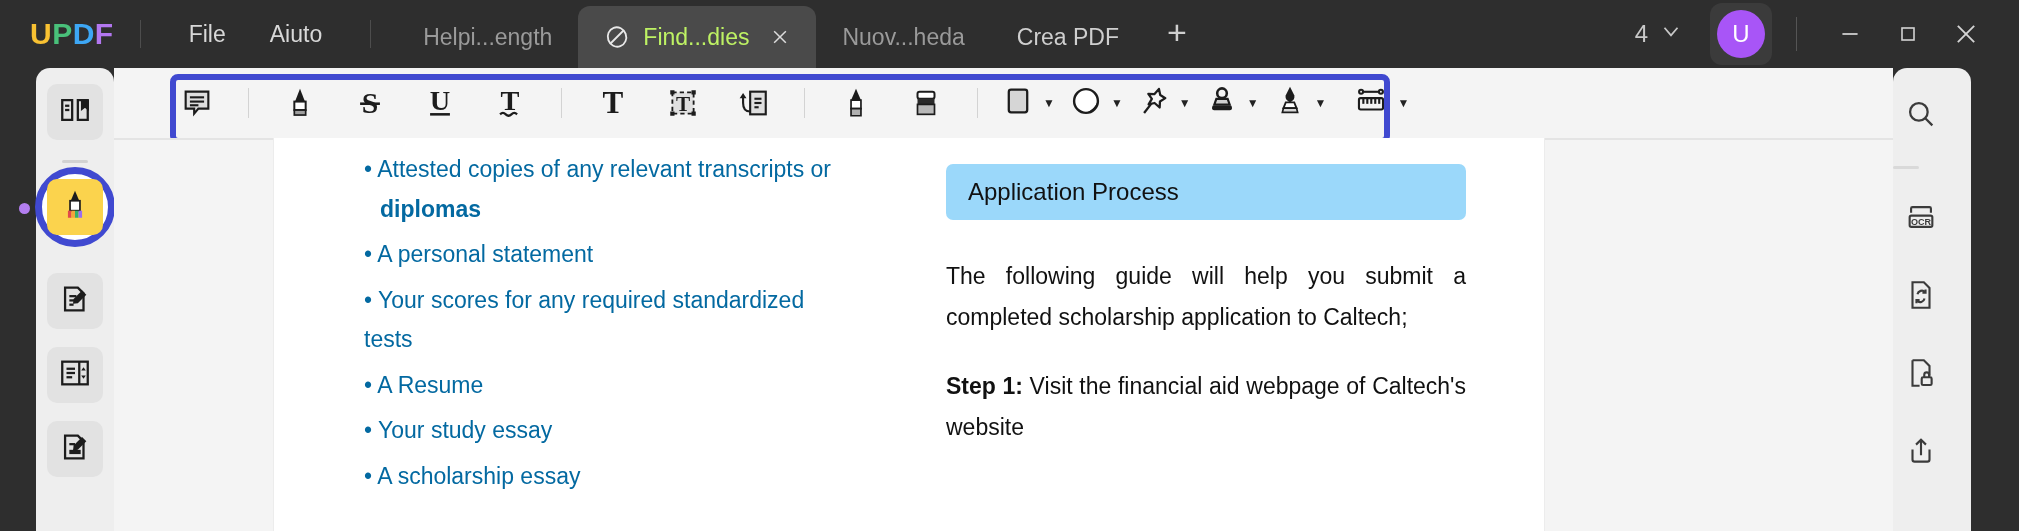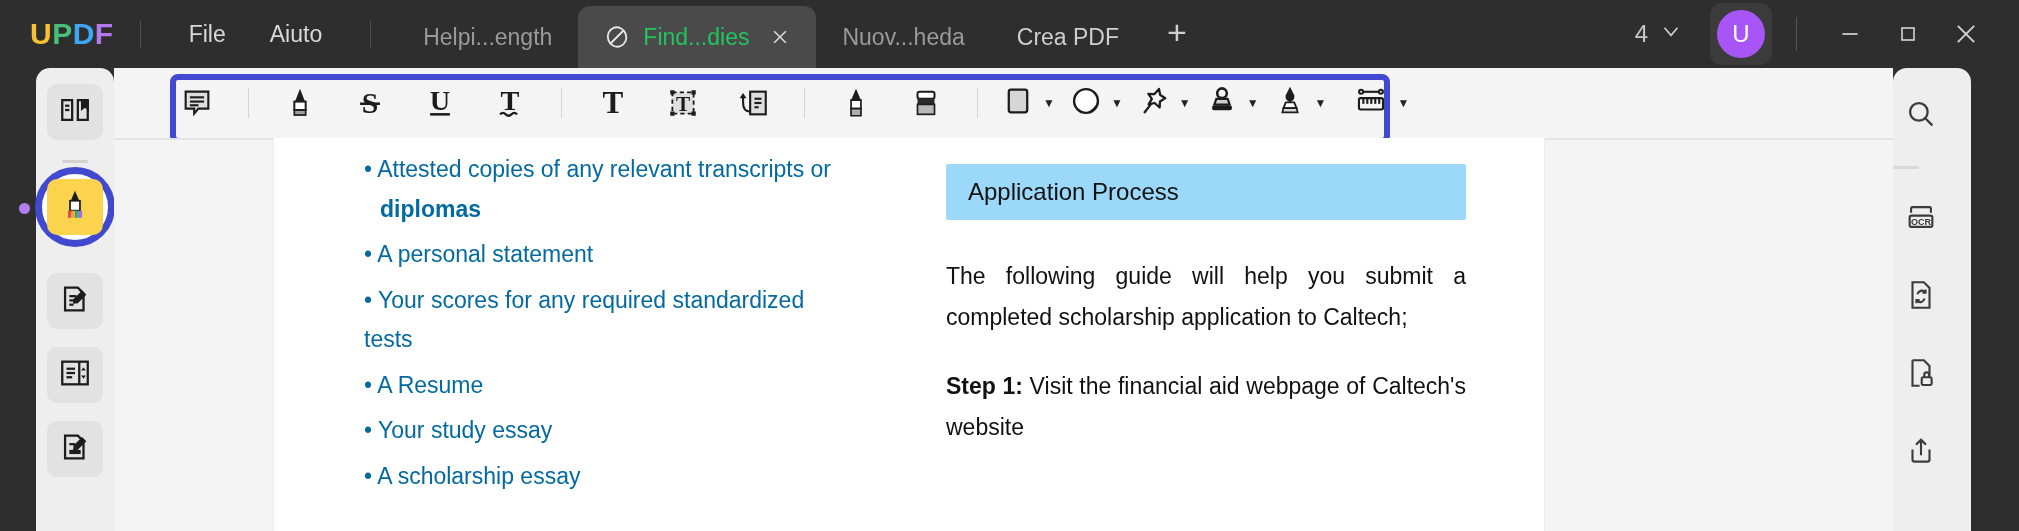--- a/index.html
+++ b/index.html
@@ -53,21 +53,21 @@
     padding: 0 26px;
     border-radius: 12px 12px 0 0;
     color: #9a9a9a;
     font-size: 23px;
     white-space: nowrap;
     margin-top: 6px;
   }
   .tab.inactive-bright { color: #cfcfcf; }
   .tab.active {
     background: #4a4a4a;
-    color: #22c55e;
+    color: #bef264;
   }
   .tab .tabicon { display: inline-flex; }
   .tab .tabclose { margin-left: 8px; display: inline-flex; }
 
   .plus-btn {
     color: #cfcfcf; font-size: 34px; font-weight: 300;
     padding: 0 22px; line-height: 1;
     margin-top: -4px;
   }
   .tabcount {
@@ -225,21 +225,21 @@
   }
   .bullet {
     font-size: 23px; color: #0369a1;
     line-height: 1.72;
     margin-bottom: 6px;
     margin-left: 32px;
   }
   .bullet .b-ind { display: block; padding-left: 16px; font-weight: bold; }
   .hl-title {
     background: #9bd8fa;
-    border-radius: 2px;
+    border-radius: 7px;
     padding: 14px 22px;
     font-size: 24px; color: #111;
   }
   .para {
     font-size: 23px; color: #111;
     line-height: 1.78;
     margin-top: 36px;
     text-align: justify;
   }
   .para2 { margin-top: 28px; line-height: 1.78; }

